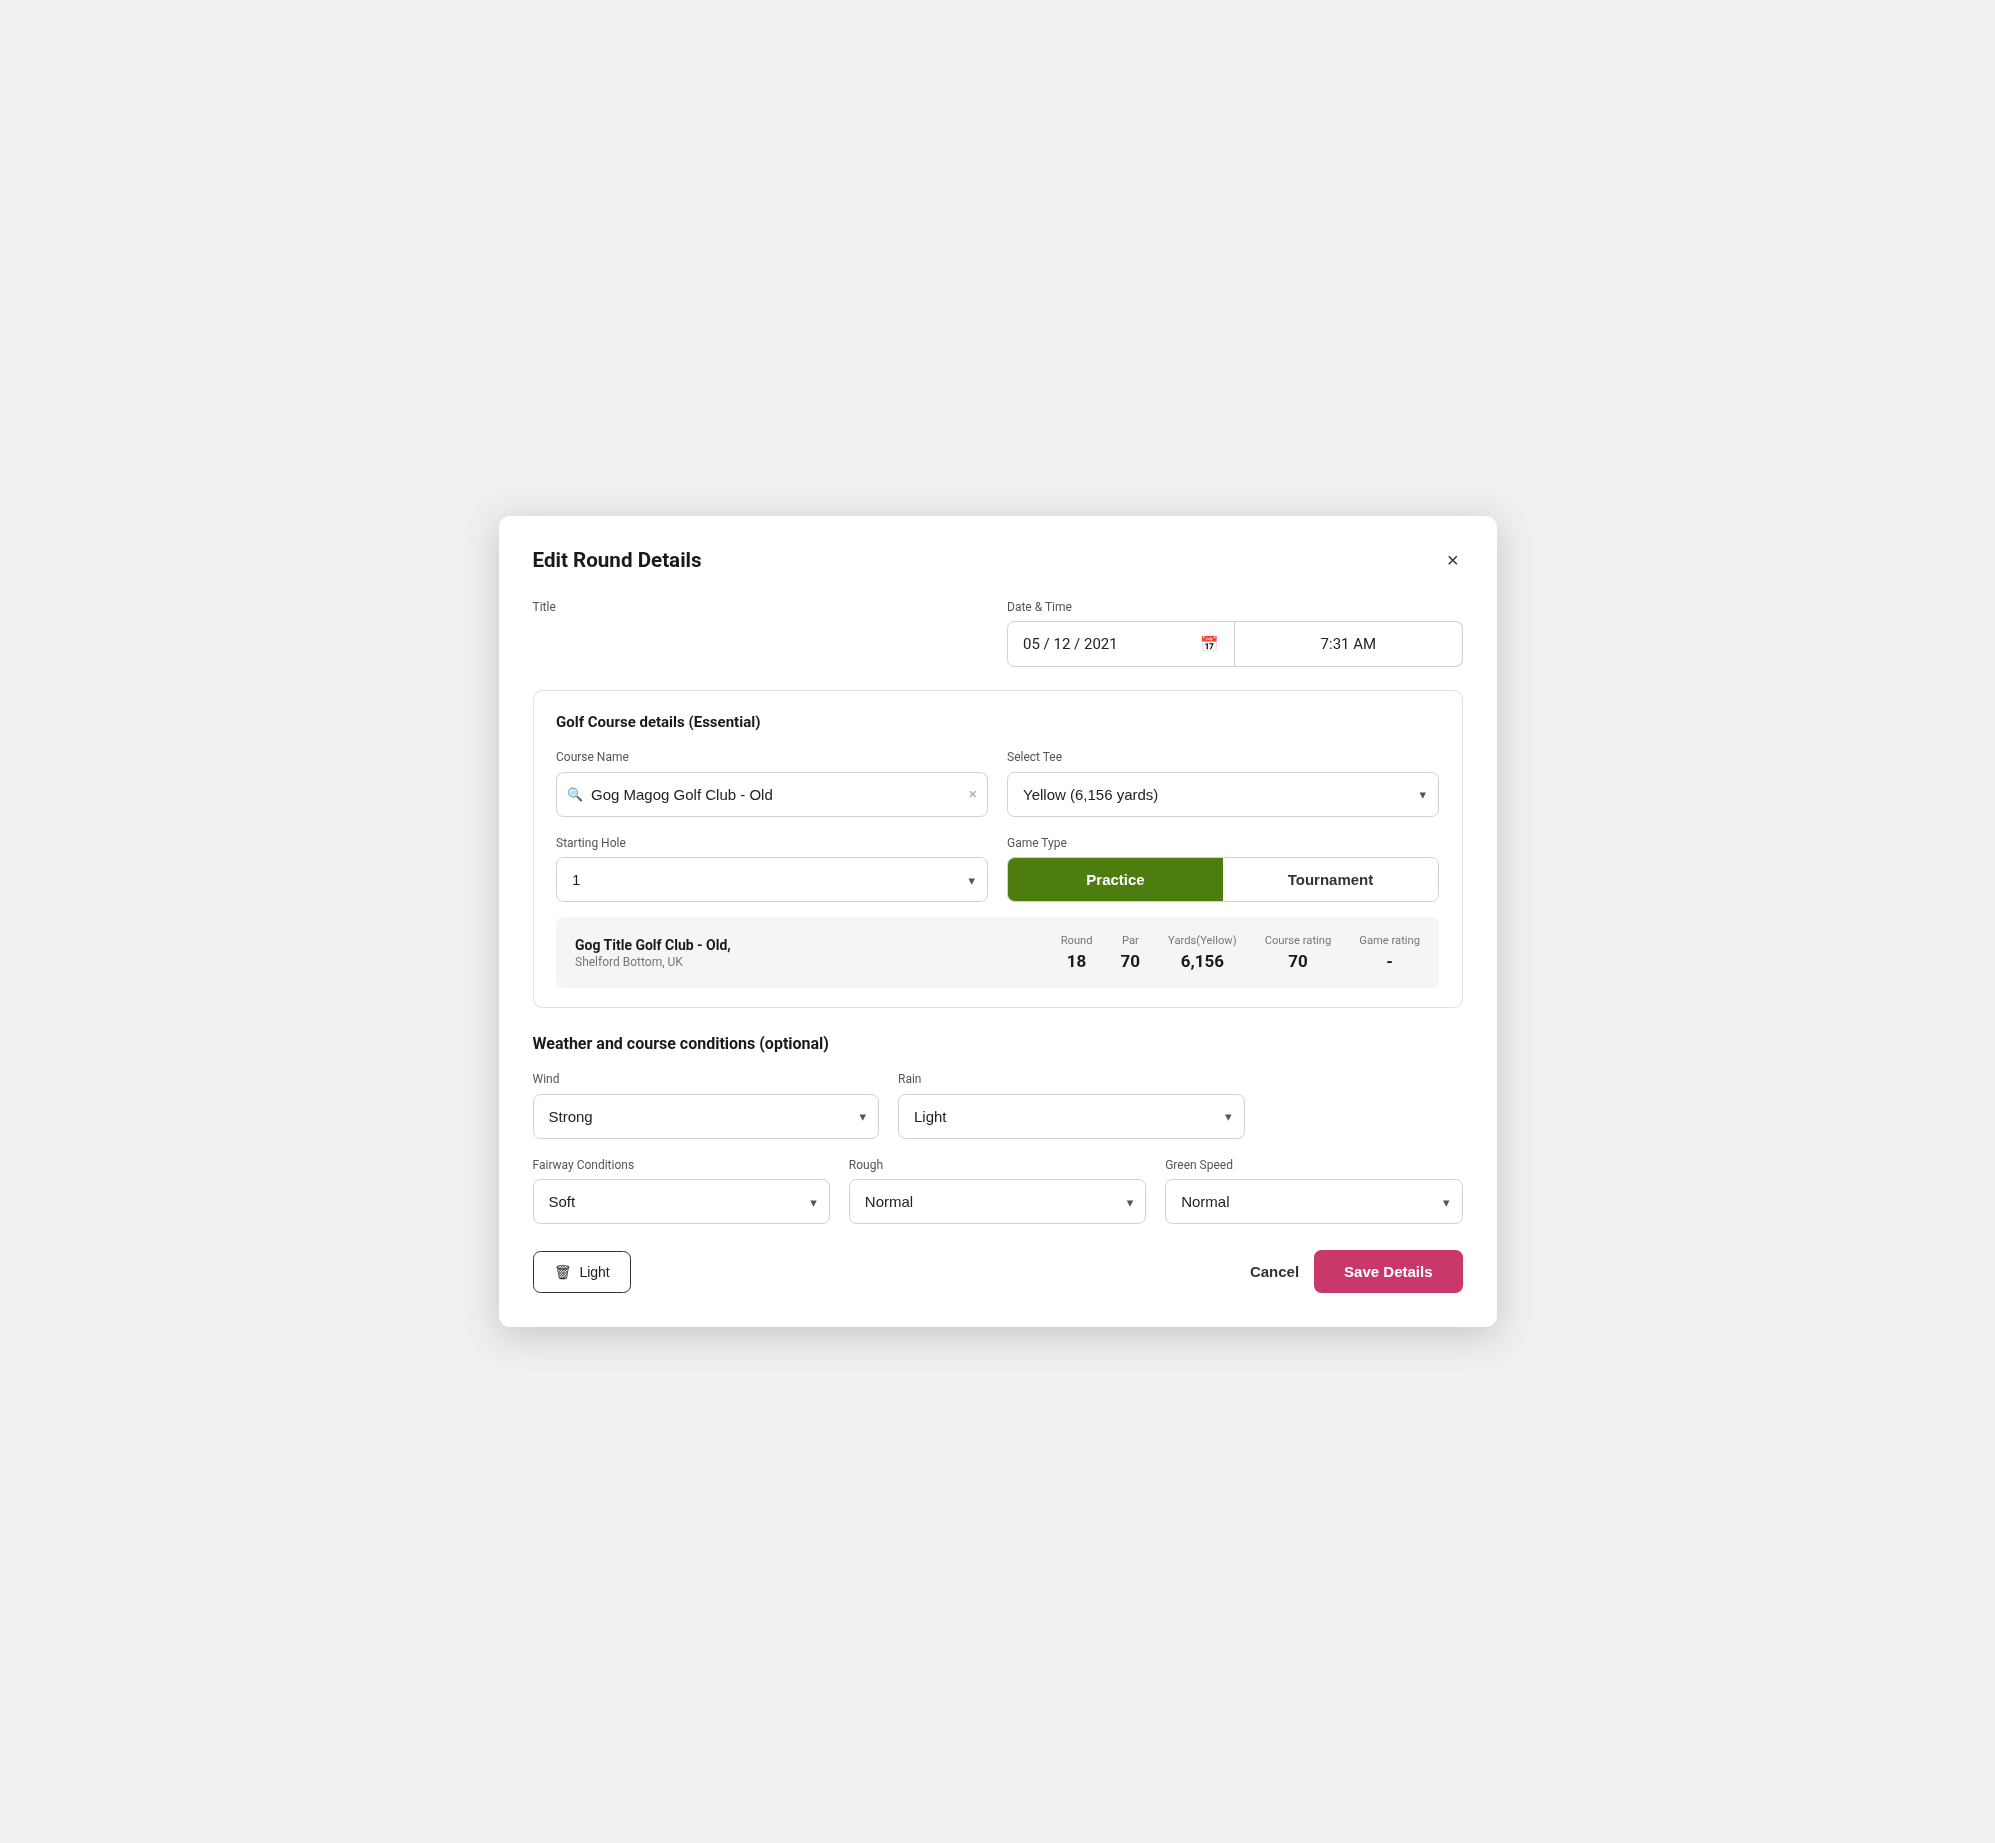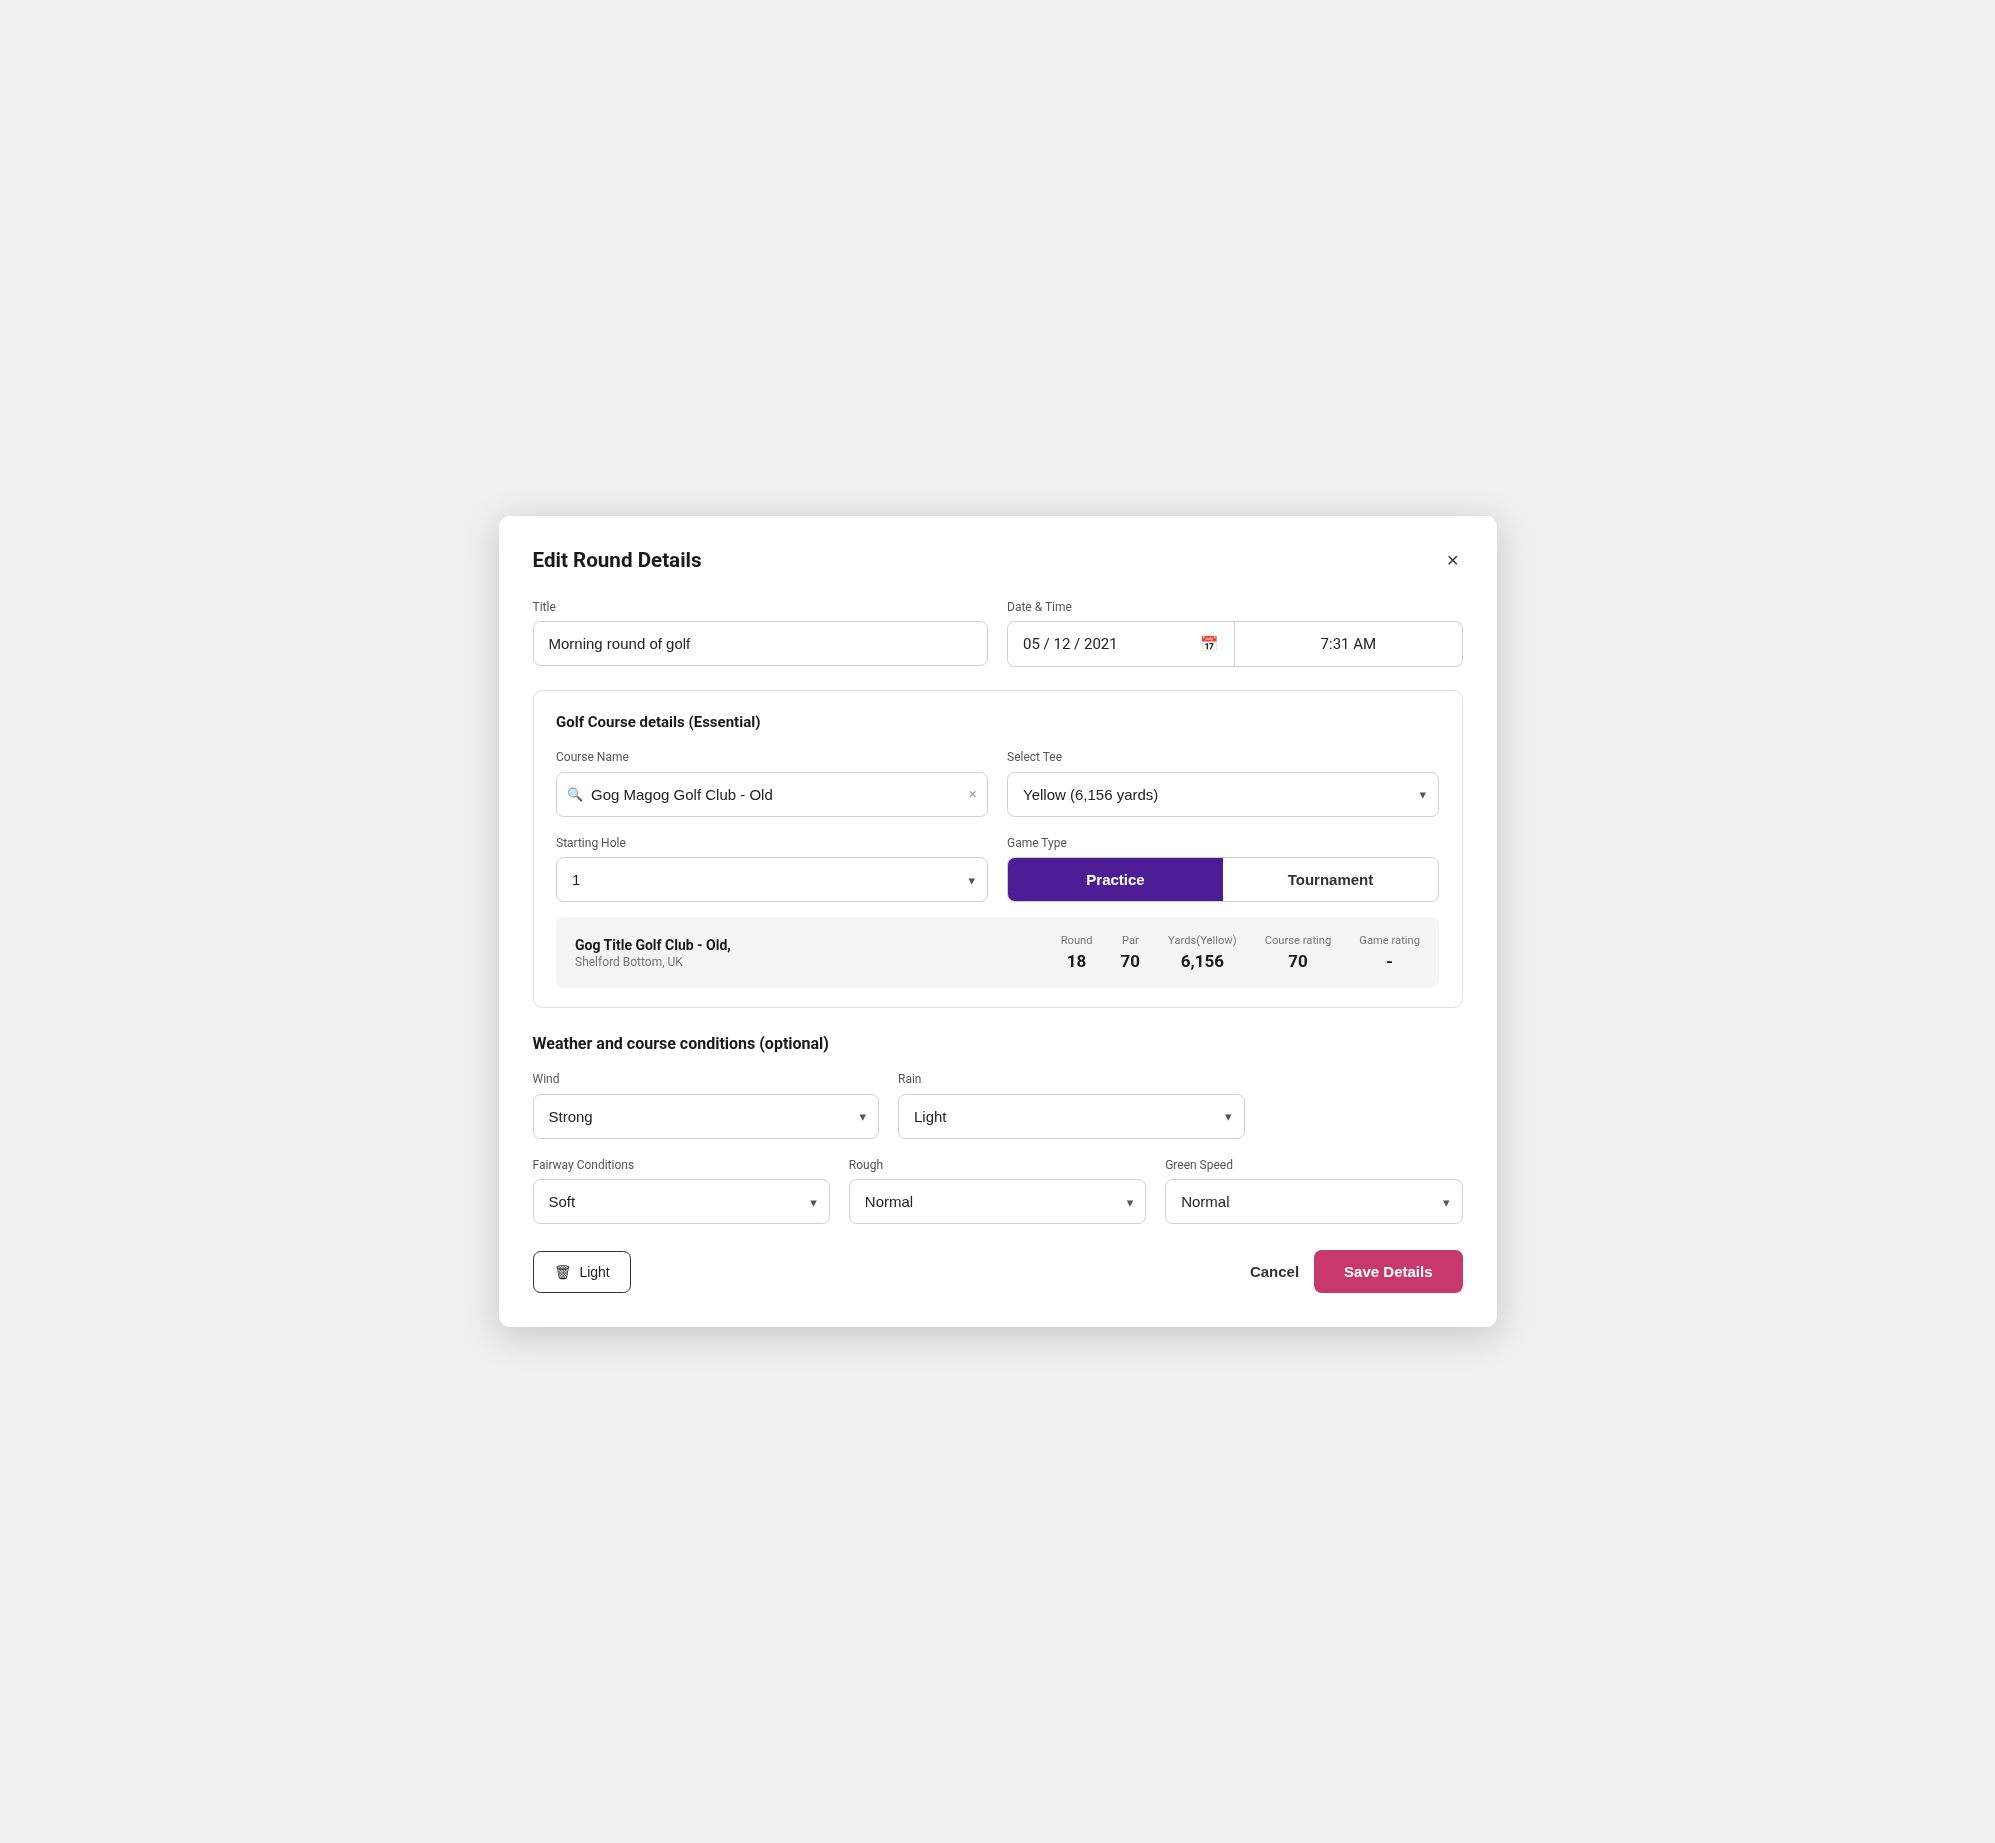--- a/index.html
+++ b/index.html
@@ -178,21 +178,21 @@
     .toggle-btn {
       flex: 1;
       padding: 13px 15px;
       border: none;
       font-size: 15px;
       font-weight: 600;
       cursor: pointer;
       transition: background 0.2s;
     }
     .toggle-btn.active {
-      background: #4c1d95;
+      background: #4d7c0f;
       color: #fff;
     }
     .toggle-btn.inactive {
       background: #fff;
       color: #333;
     }
     .course-info-row {
       background: #f5f5f5;
       border-radius: 7.5px;
       padding: 17px 19px;
@@ -290,21 +290,20 @@
 <div class="modal">
 
   <div class="modal-header">
     <span class="modal-title">Edit Round Details</span>
     <button class="close-btn">×</button>
   </div>
 
   <div class="row">
     <div class="field-group title-field">
       <label class="field-label">Title</label>
-      <input type="text" value="Morning round of golf" style="">
     </div>
     <div class="field-group datetime-field">
       <label class="field-label">Date &amp; Time</label>
       <div class="datetime-inner">
         <div class="date-input-box">
           <span>05 / 12 / 2021</span>
           <span class="calendar-icon">📅</span>
         </div>
         <div class="time-input-box">
           <span>7:31 AM</span>

